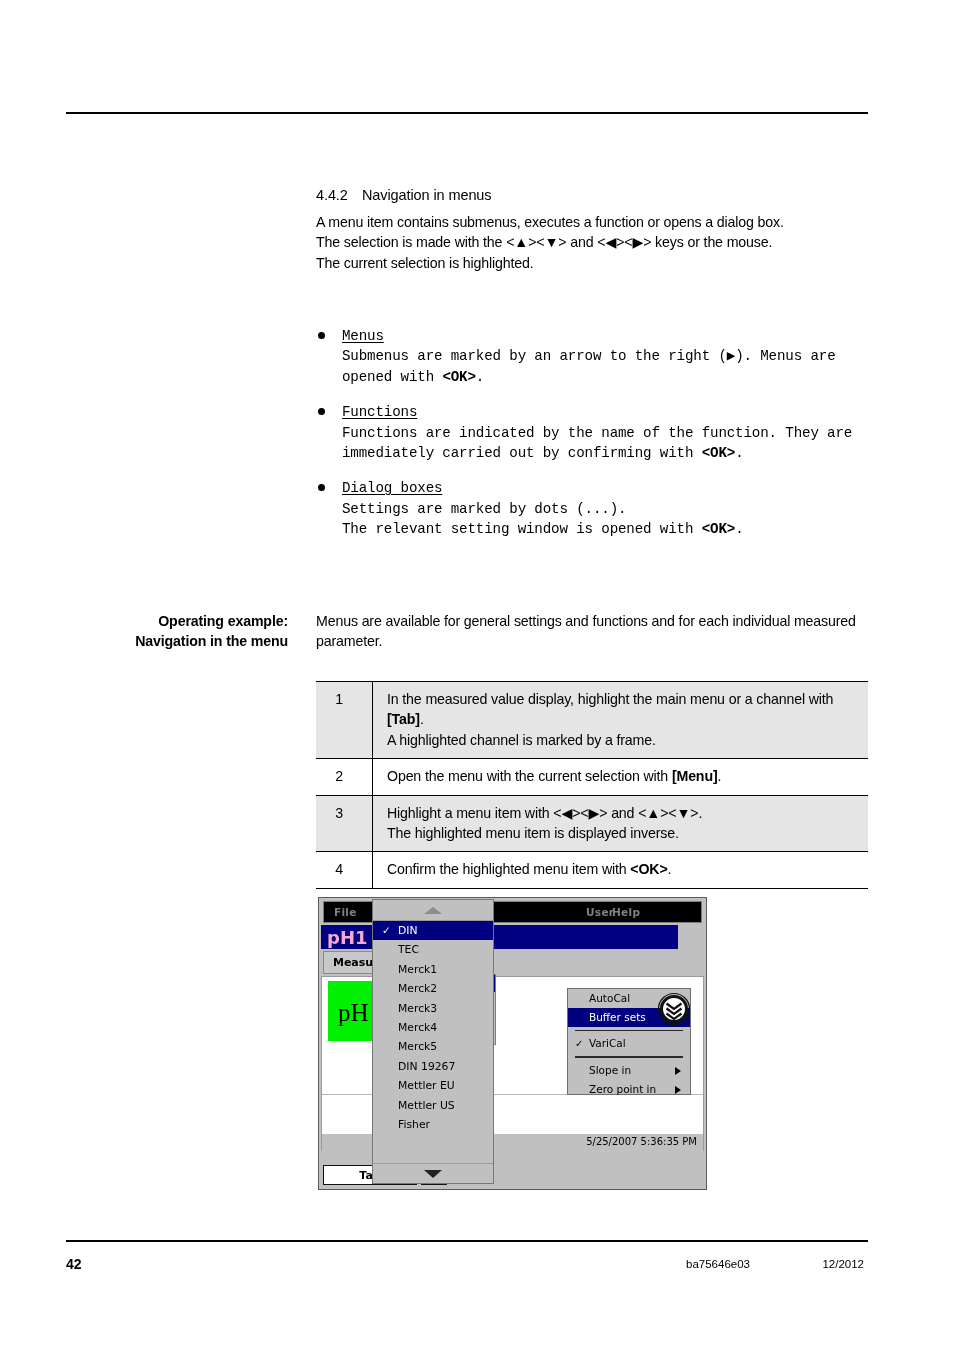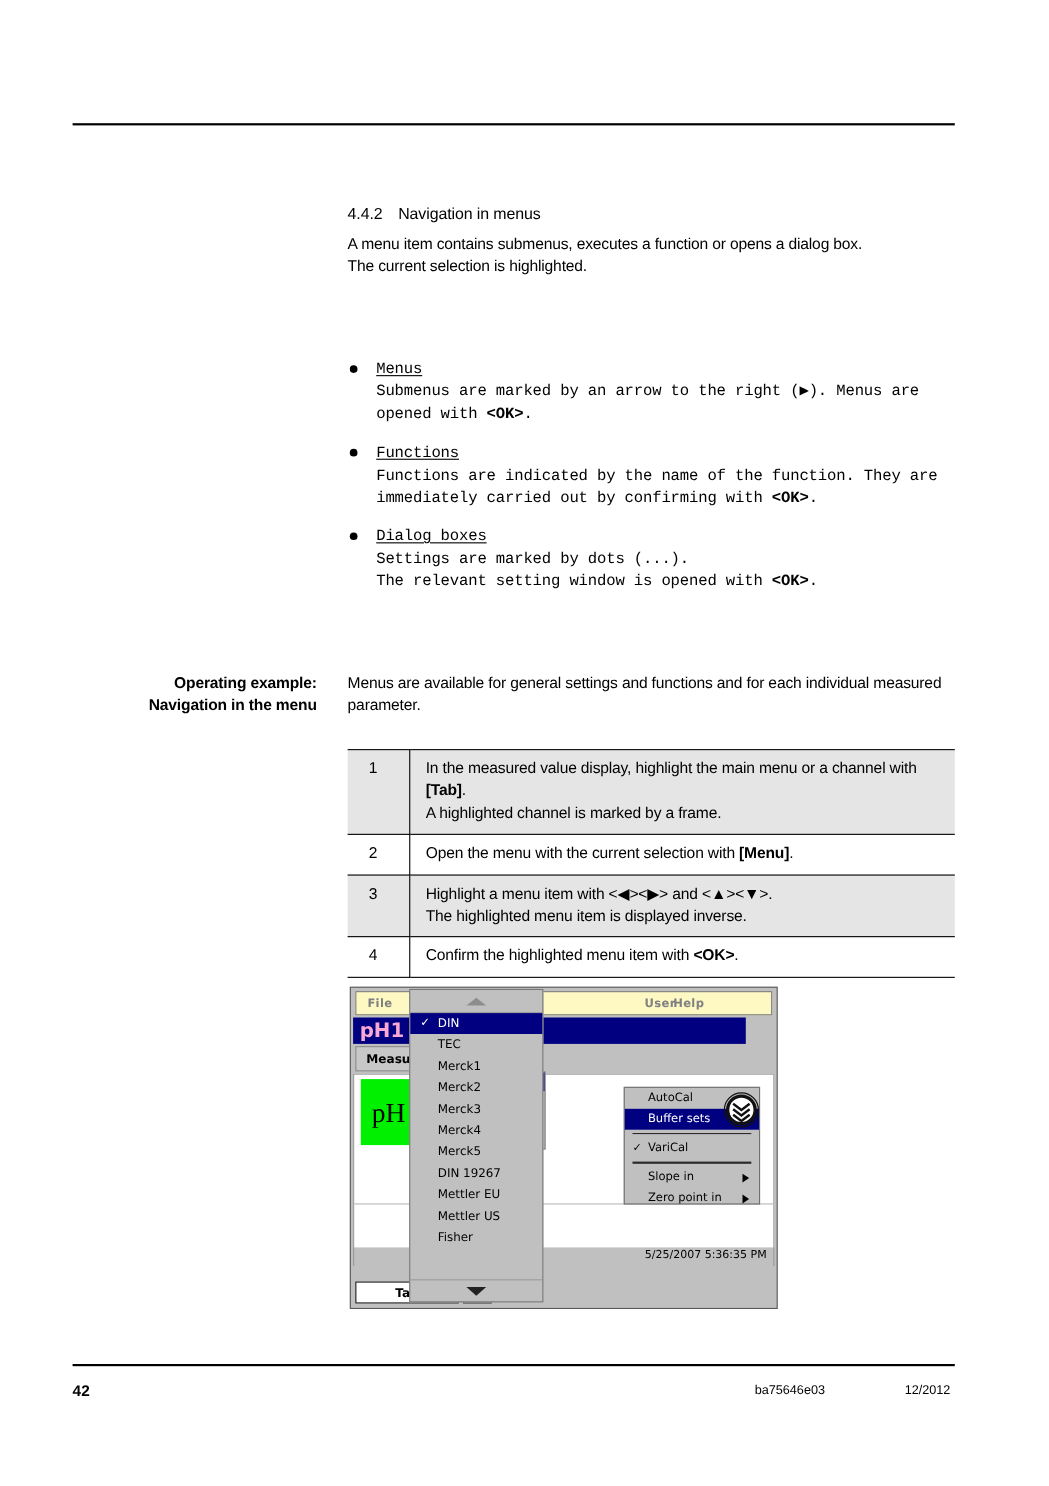--- a/index.html
+++ b/index.html
@@ -149,21 +149,21 @@
     border: 1.5px solid #5a5a5a;
     box-sizing: border-box;
     font-family: "DejaVu Sans", sans-serif;
     font-size: 10px;
     overflow: hidden;
   }
   .dev-menubar {
     position: absolute;
     left: 4px; top: 3px;
     width: 379px; height: 22px;
-    background: #fef9c3;
+    background: #000000;
     border: 1.5px solid #7d7d7d;
     box-sizing: border-box;
   }
   .menu-lbl {
     position: absolute;
     top: 4px;
     font-size: 10.5px;
     font-weight: bold;
     color: #808080;
     letter-spacing: 0.3px;
@@ -456,20 +456,21 @@
 <div class="page">
 
   <div class="pg-header-rule"></div>
 
   <div class="sec-heading">
     <span class="num">4.4.2</span><span>Navigation in menus</span>
   </div>
 
   <div class="para intro">
     <div>A menu item contains submenus, executes a function or opens a dialog box.</div>
+    <div>The selection is made with the &lt;▲&gt;&lt;▼&gt; and &lt;◀&gt;&lt;▶&gt; keys or the mouse.</div>
     <div>The current selection is highlighted.</div>
   </div>
 
   <div class="bullets para">
 
     <div class="bullet-item">
       <span class="bullet-dot"></span>
       <div class="bullet-title">Menus</div>
       <div>Submenus are marked by an arrow to the right (▶). Menus are opened with <b class="k">&lt;OK&gt;</b>.</div>
     </div>

